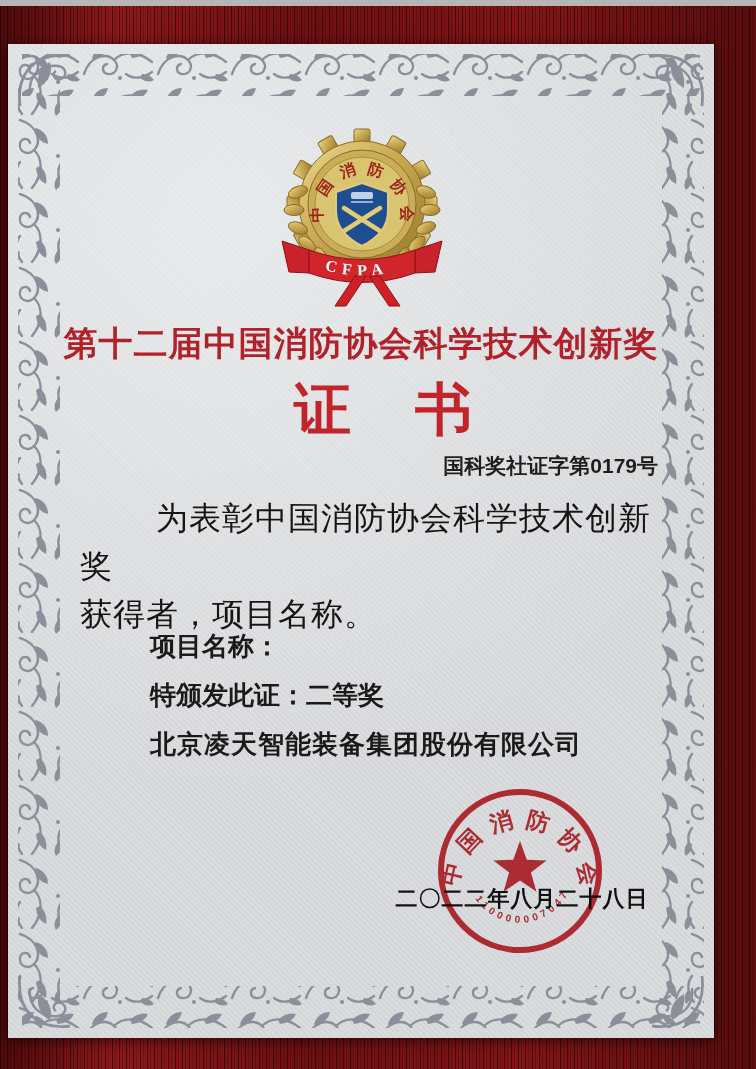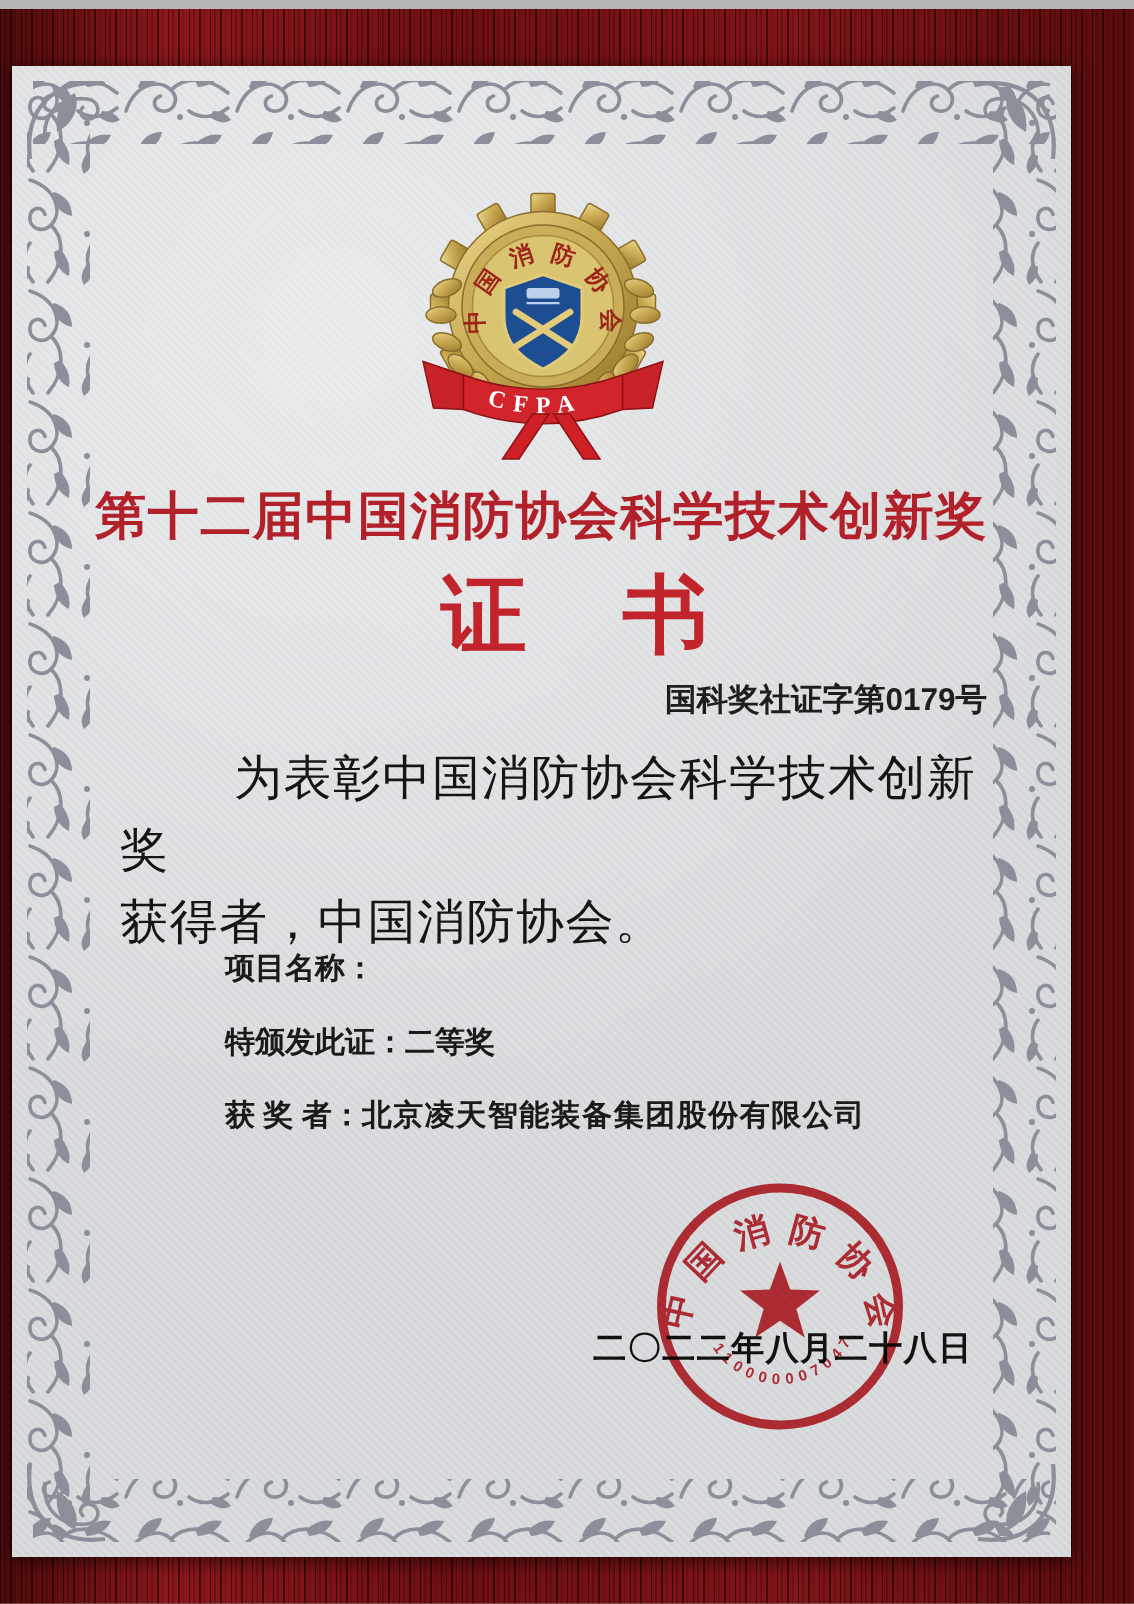--- a/index.html
+++ b/index.html
@@ -25,21 +25,21 @@
     font-size:34px;letter-spacing:1px;color:#b2212a;margin-top:21px;}
   .certword{position:absolute;left:0;right:0;top:328px;display:flex;justify-content:center;gap:64px;
     transform:translateX(22px);
     font-family:"Liberation Serif","DejaVu Serif",serif;font-weight:bold;
     font-size:57px;color:#c2242b;}
   .issue-no{position:absolute;right:56px;top:408px;font-size:21px;font-weight:bold;color:#1e1e1e;}
   .body-text{position:absolute;left:72px;right:60px;top:450px;
     font-family:"Liberation Serif","DejaVu Serif",serif;
     font-size:32px;line-height:48px;letter-spacing:1px;color:#151515;}
   .body-text .indent{text-indent:76px;}
-  .fields{position:absolute;left:142px;right:30px;top:584px;font-size:20px;font-weight:bold;color:#1a1a1a;}
+  .fields{position:absolute;left:142px;right:30px;top:584px;font-size:26px;font-weight:bold;color:#1a1a1a;}
   .fields .row{display:flex;margin-bottom:13px;line-height:36px;}
   .fields .label{flex:0 0 auto;white-space:nowrap;}
   .fields .value{flex:1 1 auto;}
   .fields .value.ls{letter-spacing:1px;}
   .date{position:absolute;left:336px;top:840px;width:356px;text-align:center;
     font-family:Liberation Mono, monospace;font-weight:bold;
     font-size:22px;letter-spacing:1px;color:#111;}
   .seal-svg{position:absolute;left:422px;top:737px;width:180px;height:180px;
     mix-blend-mode:multiply;opacity:.93;pointer-events:none;}
   .footer-no{position:absolute;left:86px;top:882px;font-size:20px;font-weight:bold;color:#1b1b1b;}
@@ -163,35 +163,34 @@
 
     <div class="certword">
       <span>证</span>
       <span>书</span>
     </div>
 
     <div class="issue-no">国科奖社证字第0179号</div>
 
     <div class="body-text">
       <div class="indent">为表彰中国消防协会科学技术创新奖</div>
-      <div>获得者，中国消防协会。</div>
+      <div>获得者，项目名称。</div>
     </div>
 
     <div class="fields">
       <div class="row">
         <div class="label">项目名称：</div>
         <div class="value">
         </div>
       </div>
       <div class="row">
         <div class="label">特颁发此证：</div>
         <div class="value">二等奖</div>
       </div>
       <div class="row">
-        <div class="label">获 奖 者：</div>
         <div class="value ls">北京凌天智能装备集团股份有限公司</div>
       </div>
     </div>
 
     <div class="date">二〇二二年八月二十八日</div>
 
     <svg class="seal-svg" viewBox="0 0 180 180">
       <circle cx="90" cy="90" r="79" fill="none" stroke="#c8232b" stroke-width="6"></circle>
       <polygon fill="#c8232b" points="90,60 96.8,78.7 116.6,79.4 100.9,91.6 106.5,110.7 90,99.5 73.5,110.7 79.1,91.6 63.4,79.4 83.2,78.7"></polygon>
       <path id="sealArc" d="M28,108 A62,62 0 1 1 152,108" fill="none"></path>

